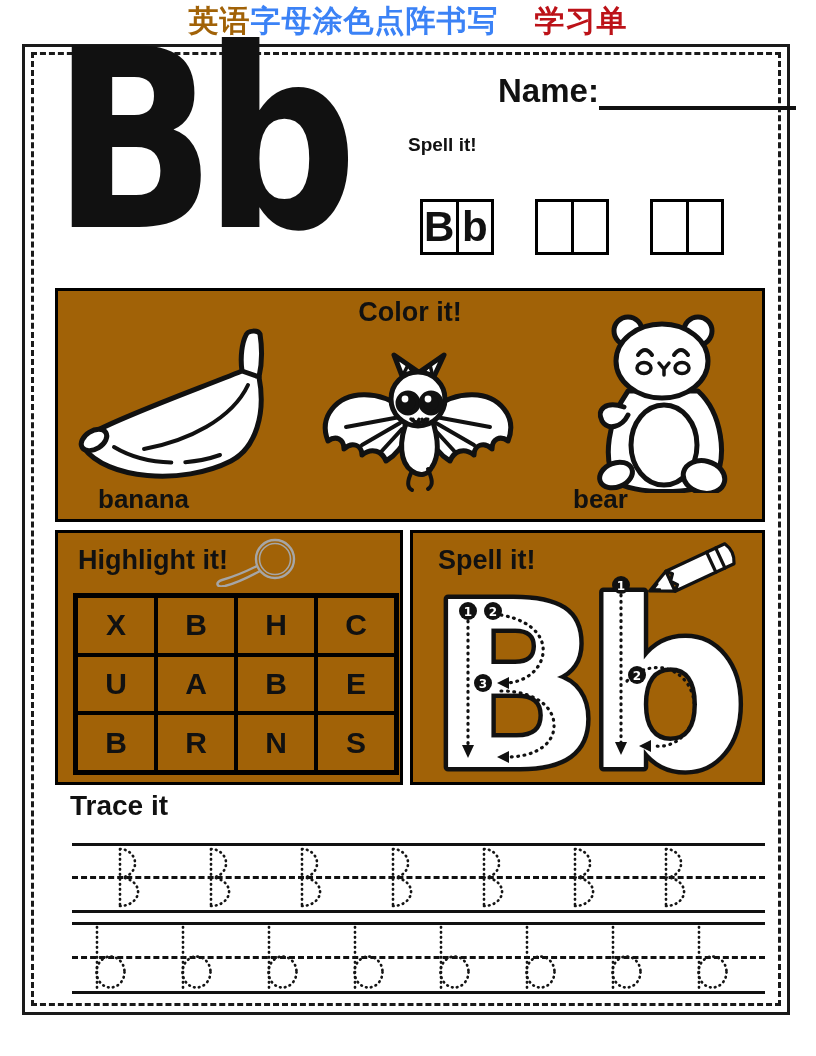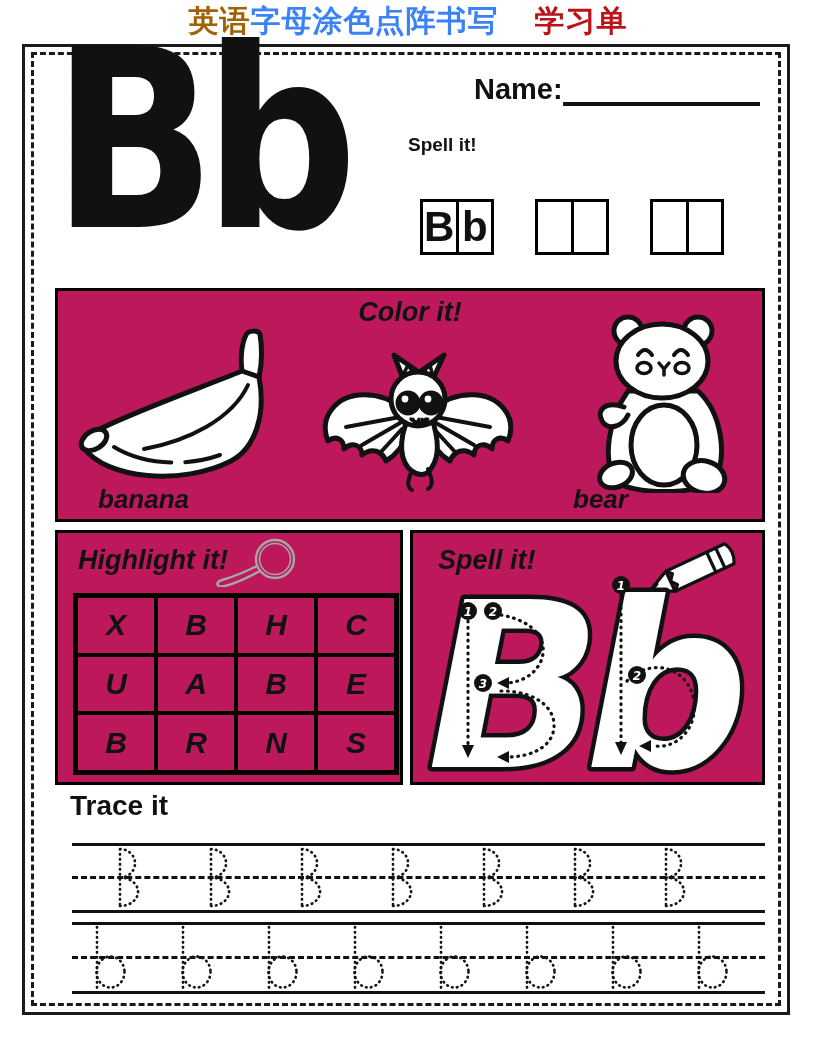--- a/index.html
+++ b/index.html
@@ -7,29 +7,29 @@
         font-family:"Liberation Sans",sans-serif;color:#111;overflow:hidden;}
   .outer-border{position:absolute;left:22px;top:44px;width:762px;height:965px;
         border:3px solid #1a1a1a;}
   .dashed-border{position:absolute;left:31px;top:52px;width:744px;height:948px;
         border:3px dashed #1a1a1a;}
   .page-title{position:absolute;left:0;top:1px;width:100%;text-align:center;
         font-family:"DejaVu Serif",serif;font-weight:bold;font-size:30px;letter-spacing:1px;}
   .big-letter{position:absolute;left:52px;top:16px;font-family:"DejaVu Sans",sans-serif;
         font-weight:bold;font-size:250px;line-height:1;letter-spacing:-14px;
         transform:scaleX(.86);transform-origin:left top;}
-  .name-row{position:absolute;left:474px;top:72px;font-size:29px;font-weight:bold;white-space:nowrap;}
+  .name-row{position:absolute;left:498px;top:72px;font-size:33px;font-weight:bold;white-space:nowrap;}
   .name-line{display:inline-block;width:197px;border-bottom:4px solid #111;height:30px;vertical-align:bottom;}
   .spell-label{position:absolute;left:408px;top:134px;font-size:19px;font-weight:bold;}
   .spell-boxes{position:absolute;left:420px;top:199px;display:flex;gap:41px;}
   .spell-box{width:68px;height:50px;border:3px solid #000;display:flex;}
   .spell-cell{flex:1;display:flex;align-items:center;justify-content:center;
         font-size:42px;font-weight:bold;line-height:1;}
   .spell-cell + .spell-cell{border-left:3px solid #000;}
-  .box{position:absolute;border:3px solid #000;background:#be185d;font-style:italic;}
+  .box{position:absolute;border:3px solid #000;background:#a16207;}
   .color-box{left:55px;top:288px;width:704px;height:228px;}
   .hl-box{left:55px;top:530px;width:342px;height:249px;}
   .trace-box{left:410px;top:530px;width:349px;height:249px;}
   .sec-heading{font-weight:bold;font-size:27px;}
   .color-heading{position:absolute;left:0;top:6px;width:100%;text-align:center;}
   .hl-heading{position:absolute;left:20px;top:12px;}
   .trace-heading{position:absolute;left:25px;top:12px;}
   .color-item-label{position:absolute;font-size:26px;font-weight:bold;text-align:left;}
   .hl-grid{position:absolute;left:15px;top:60px;width:320px;height:176px;
         display:grid;grid-template-columns:repeat(4,1fr);grid-template-rows:repeat(3,1fr);

